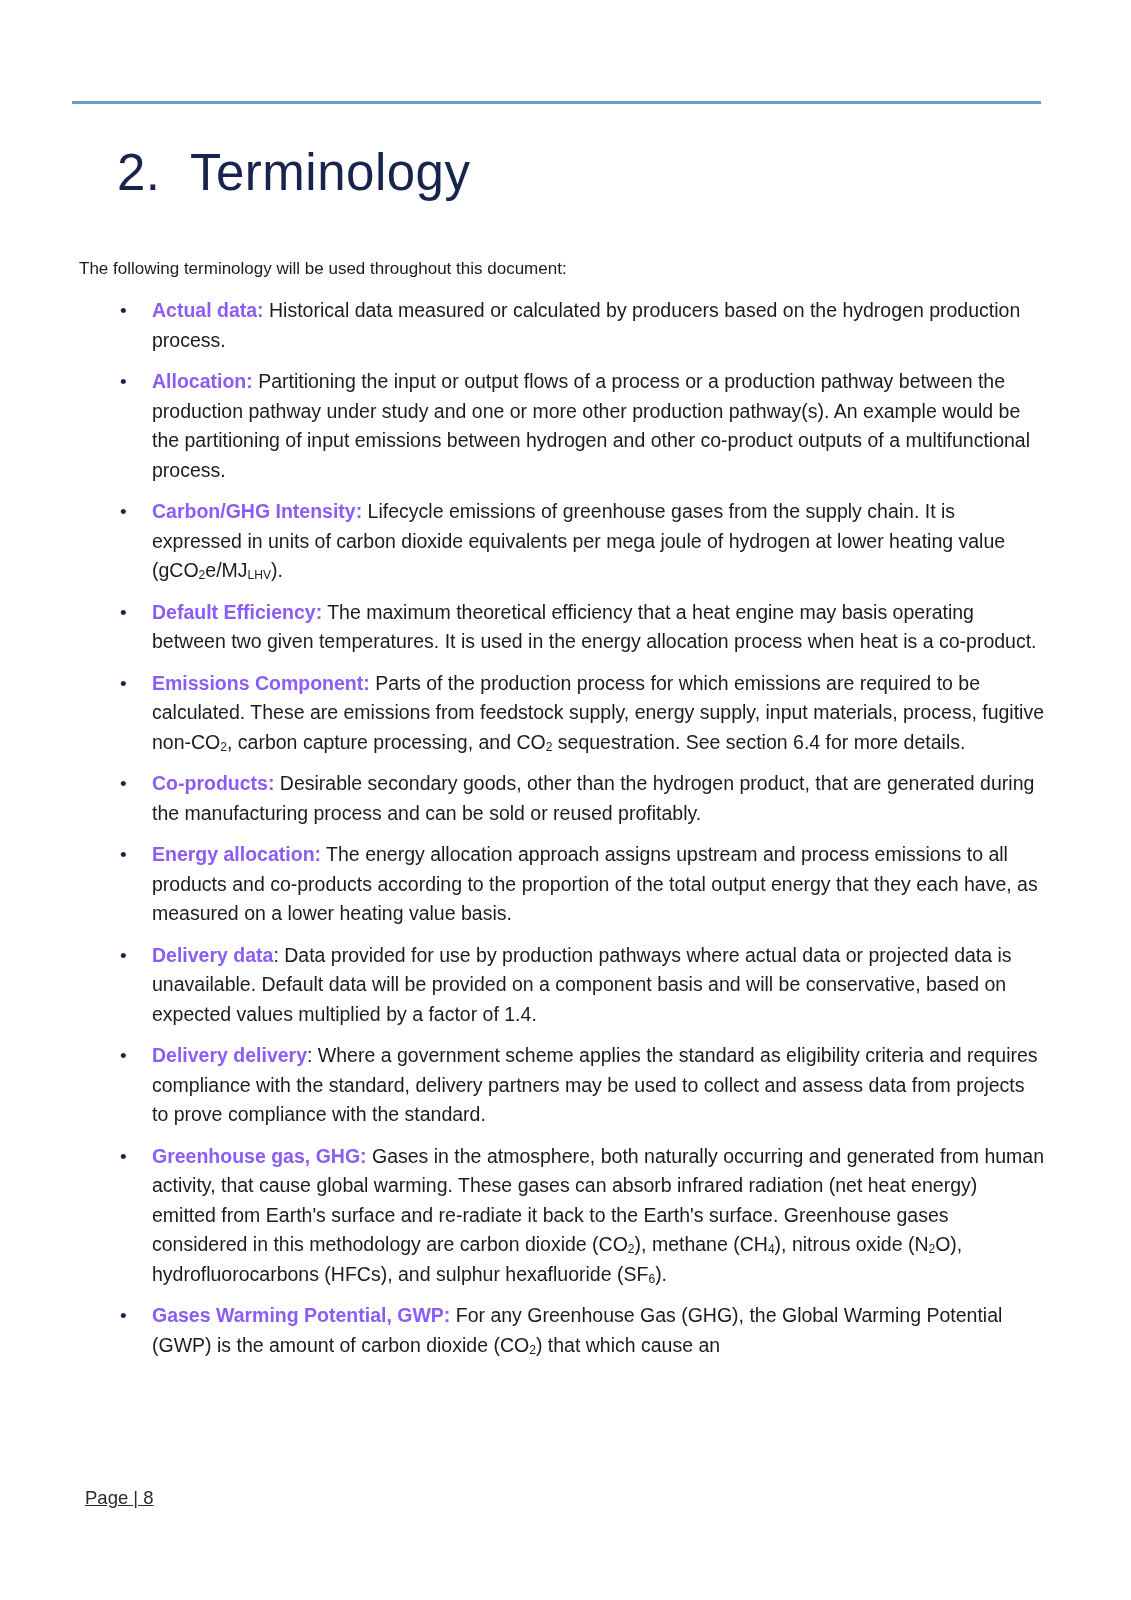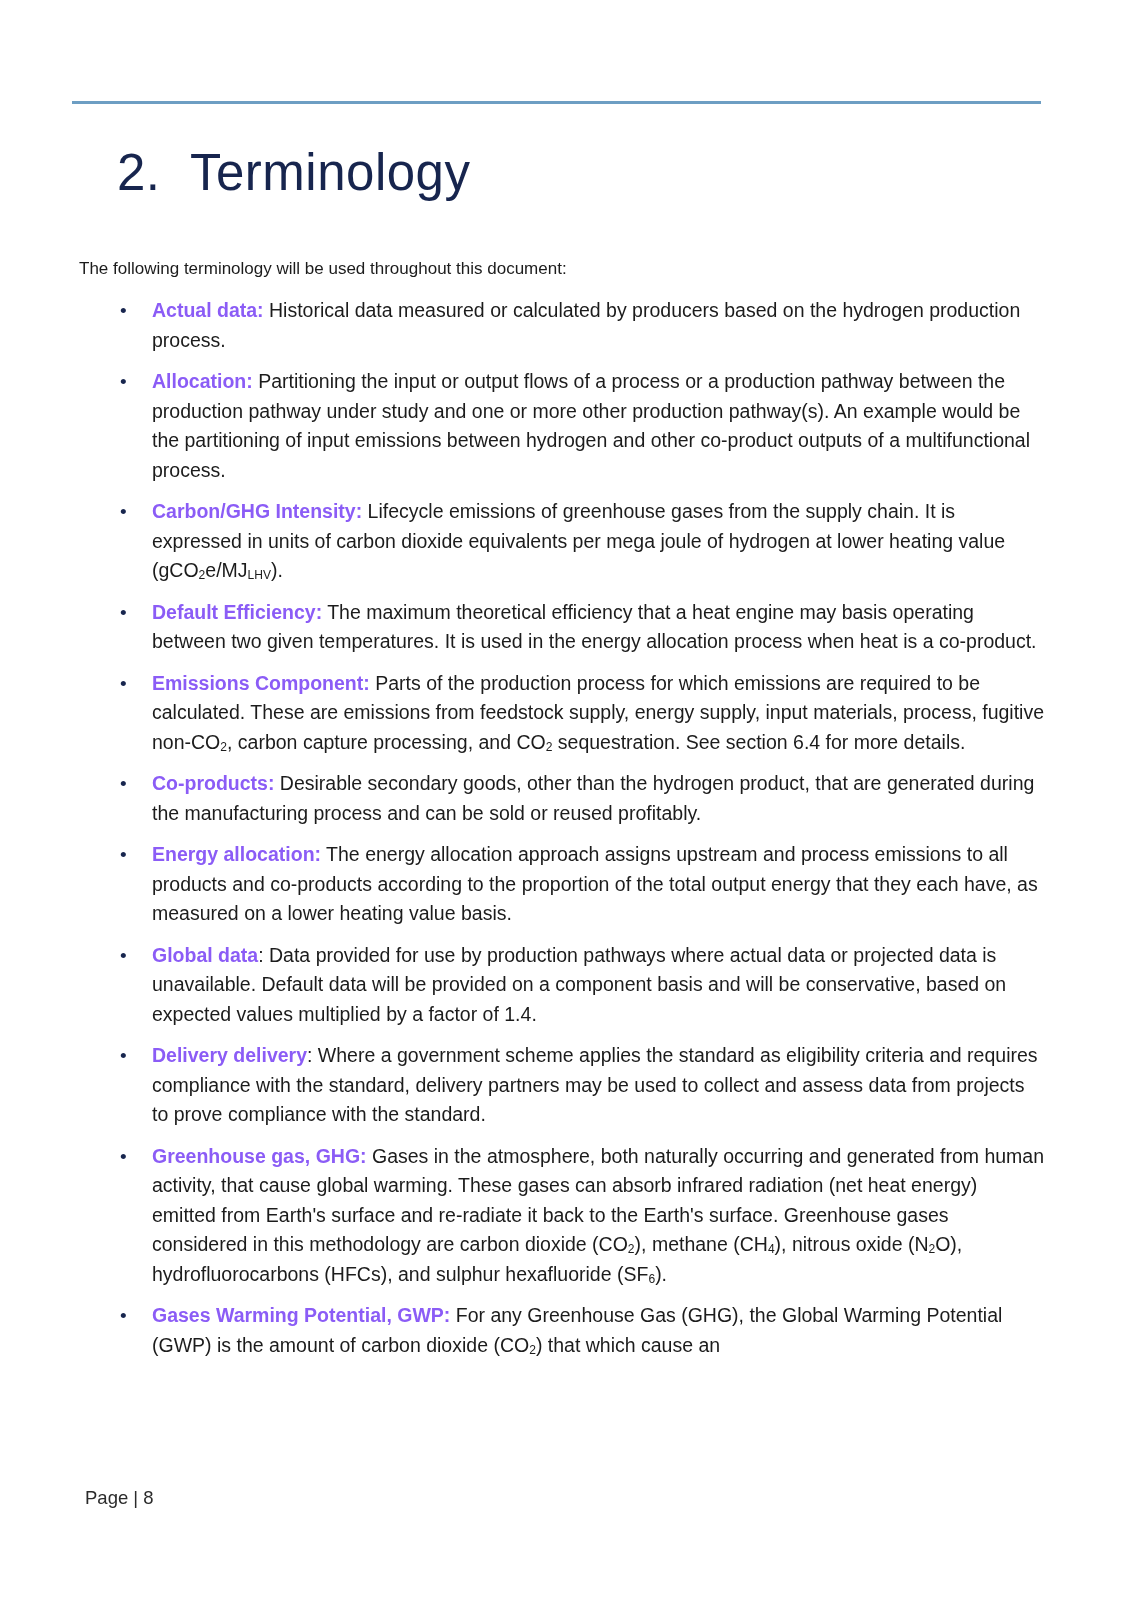--- a/index.html
+++ b/index.html
@@ -78,20 +78,21 @@
     font-size: 0.62em;
     line-height: 0;
     vertical-align: -0.18em;
   }
   .footer {
     position: absolute;
     left: 85px;
     top: 1487px;
     font-size: 18.5px;
     color: #2b2b2b;
+    text-decoration: underline;
   }
 </style>
 </head>
 <body>
 
 <div class="page">
   <div class="top-rule"></div>
 
   <h1 class="doc-title">
     <span class="section-number">2.</span><span>Terminology</span>
@@ -123,21 +124,21 @@
       <li class="term-item">
         <span class="bullet">•</span>
         <div class="term-body"><strong>Co-products:</strong><span> Desirable secondary goods, other than the hydrogen product, that are generated during the manufacturing process and can be sold or reused profitably.</span></div>
       </li>
       <li class="term-item">
         <span class="bullet">•</span>
         <div class="term-body"><strong>Energy allocation:</strong><span> The energy allocation approach assigns upstream and process emissions to all products and co-products according to the proportion of the total output energy that they each have, as measured on a lower heating value basis.</span></div>
       </li>
       <li class="term-item">
         <span class="bullet">•</span>
-        <div class="term-body"><strong>Global data</strong><span>: Data provided for use by production pathways where actual data or projected data is unavailable. Default data will be provided on a component basis and will be conservative, based on expected values multiplied by a factor of 1.4.</span></div>
+        <div class="term-body"><strong>Delivery data</strong><span>: Data provided for use by production pathways where actual data or projected data is unavailable. Default data will be provided on a component basis and will be conservative, based on expected values multiplied by a factor of 1.4.</span></div>
       </li>
       <li class="term-item">
         <span class="bullet">•</span>
         <div class="term-body"><strong>Delivery delivery</strong><span>: Where a government scheme applies the standard as eligibility criteria and requires compliance with the standard, delivery partners may be used to collect and assess data from projects to prove compliance with the standard.</span></div>
       </li>
       <li class="term-item">
         <span class="bullet">•</span>
         <div class="term-body"><strong>Greenhouse gas, GHG:</strong><span> Gases in the atmosphere, both naturally occurring and generated from human activity, that cause global warming. These gases can absorb infrared radiation (net heat energy) emitted from Earth's surface and re-radiate it back to the Earth's surface. Greenhouse gases considered in this methodology are carbon dioxide (CO</span><sub>2</sub><span>), methane (CH</span><sub>4</sub><span>), nitrous oxide (N</span><sub>2</sub><span>O), hydrofluorocarbons (HFCs), and sulphur hexafluoride (SF</span><sub>6</sub><span>).</span></div>
       </li>
       <li class="term-item">

